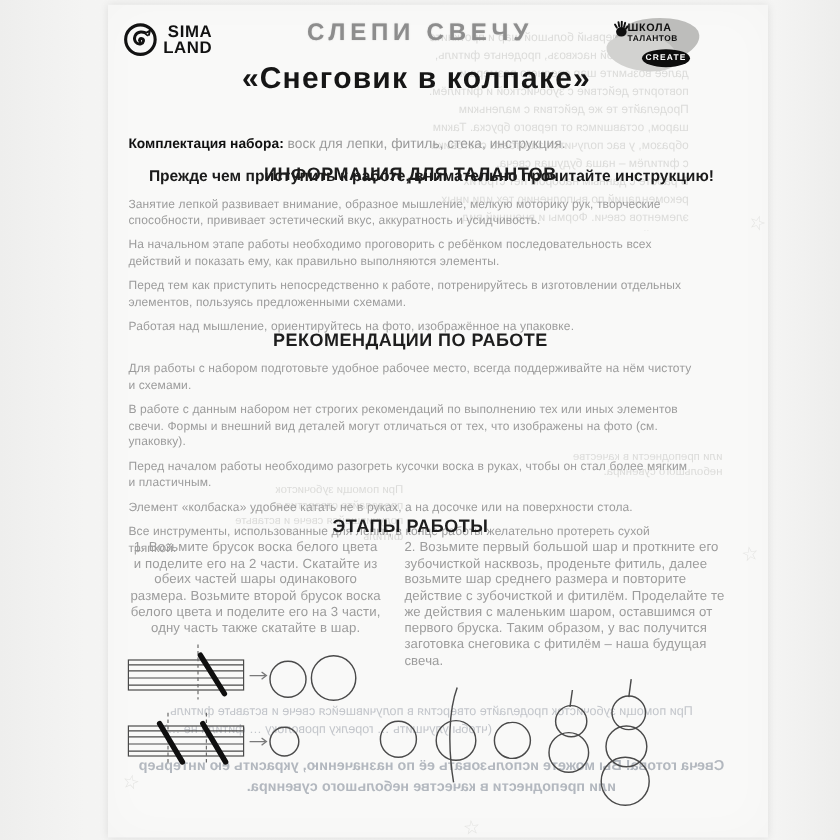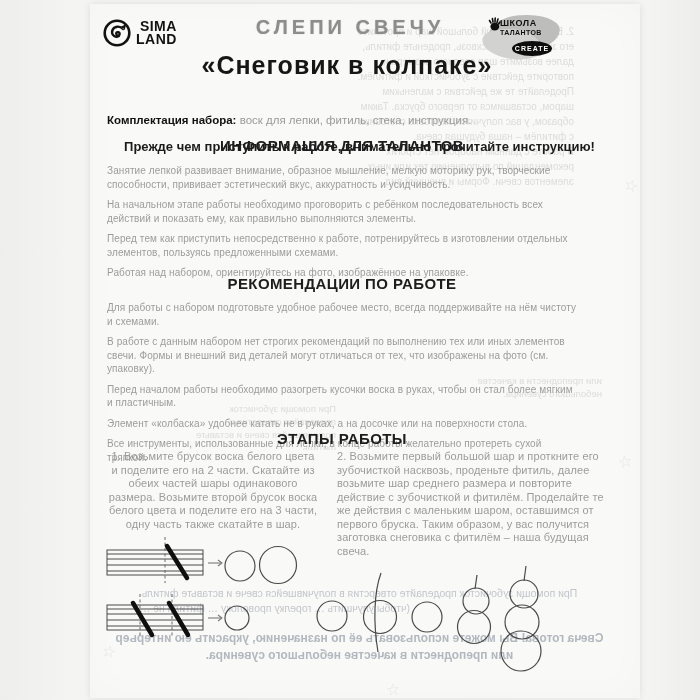--- a/index.html
+++ b/index.html
@@ -18,21 +18,21 @@
   .brand{position:absolute;left:12px;top:14px;display:flex;align-items:center;gap:4px;z-index:3;}
   .brand svg{display:block;}
   .brand-text{font-weight:700;font-size:14px;line-height:13px;color:#121212;letter-spacing:.5px;text-align:right;}
 
   .stamp-title{position:absolute;left:110px;top:12px;width:300px;text-align:center;
     font-size:20px;font-weight:700;letter-spacing:4px;color:#8d8d8d;z-index:3;
     text-shadow:0 0 1px rgba(140,140,140,.5);}
   .product-title{position:absolute;left:17px;top:47px;width:480px;text-align:center;
     font-size:25px;font-weight:700;letter-spacing:1px;color:#161616;z-index:3;}
 
-  .publisher{position:absolute;left:396px;top:9px;width:80px;height:56px;z-index:3;}
+  .publisher{position:absolute;left:419px;top:9px;width:80px;height:56px;z-index:3;}
   .pub-blob{position:absolute;left:2px;top:2px;width:72px;height:38px;background:#bdbdbb;
     border-radius:46% 54% 60% 40% / 55% 45% 58% 42%;transform:rotate(-4deg);}
   .pub-blob2{position:absolute;left:-4px;top:16px;width:60px;height:30px;background:#d2d2d0;
     border-radius:55% 45% 48% 52% / 45% 60% 40% 55%;transform:rotate(7deg);}
   .pub-text{position:absolute;left:14px;top:6px;color:#101010;font-weight:700;line-height:9px;}
   .pub-l1{font-size:9px;letter-spacing:.5px;}
   .pub-l2{font-size:7px;letter-spacing:.4px;}
   .pub-badge{position:absolute;left:26px;top:28px;width:40px;height:15px;background:#0d0d0d;
     border-radius:50%;color:#fff;font-size:7px;font-weight:700;letter-spacing:1px;
     display:flex;align-items:center;justify-content:center;}
@@ -134,21 +134,21 @@
 
     <div class="product-title">«Снеговик в колпаке»</div>
     <div class="notice">Прежде чем приступить к работе, внимательно прочитайте инструкцию!</div>
     <div class="kit-line"><b>Комплектация набора:</b> <span>воск для лепки, фитиль, стека, инструкция.</span></div>
 
     <h2 class="sec-h h-info">ИНФОРМАЦИЯ ДЛЯ ТАЛАНТОВ</h2>
     <div class="paras info-paras">
       <p>Занятие лепкой развивает внимание, образное мышление, мелкую моторику рук, творческие способности, прививает эстетический вкус, аккуратность и усидчивость.</p>
       <p>На начальном этапе работы необходимо проговорить с ребёнком последовательность всех действий и показать ему, как правильно выполняются элементы.</p>
       <p>Перед тем как приступить непосредственно к работе, потренируйтесь в изготовлении отдельных элементов, пользуясь предложенными схемами.</p>
-      <p>Работая над набором, ориентируйтесь на фото, изображённое на упаковке.</p>
+      <p>Работая над мышление, ориентируйтесь на фото, изображённое на упаковке.</p>
     </div>
 
     <h2 class="sec-h h-rec">РЕКОМЕНДАЦИИ ПО РАБОТЕ</h2>
     <div class="paras rec-paras">
       <p>Для работы с набором подготовьте удобное рабочее место, всегда поддерживайте на нём чистоту и схемами.</p>
       <p>В работе с данным набором нет строгих рекомендаций по выполнению тех или иных элементов свечи. Формы и внешний вид деталей могут отличаться от тех, что изображены на фото (см. упаковку).</p>
       <p>Перед началом работы необходимо разогреть кусочки воска в руках, чтобы он стал более мягким и пластичным.</p>
       <p>Элемент «колбаска» удобнее катать не в руках, а на досочке или на поверхности стола.</p>
       <p>Все инструменты, использованные для лепки, в конце работы желательно протереть сухой тряпкой.</p>
     </div>

